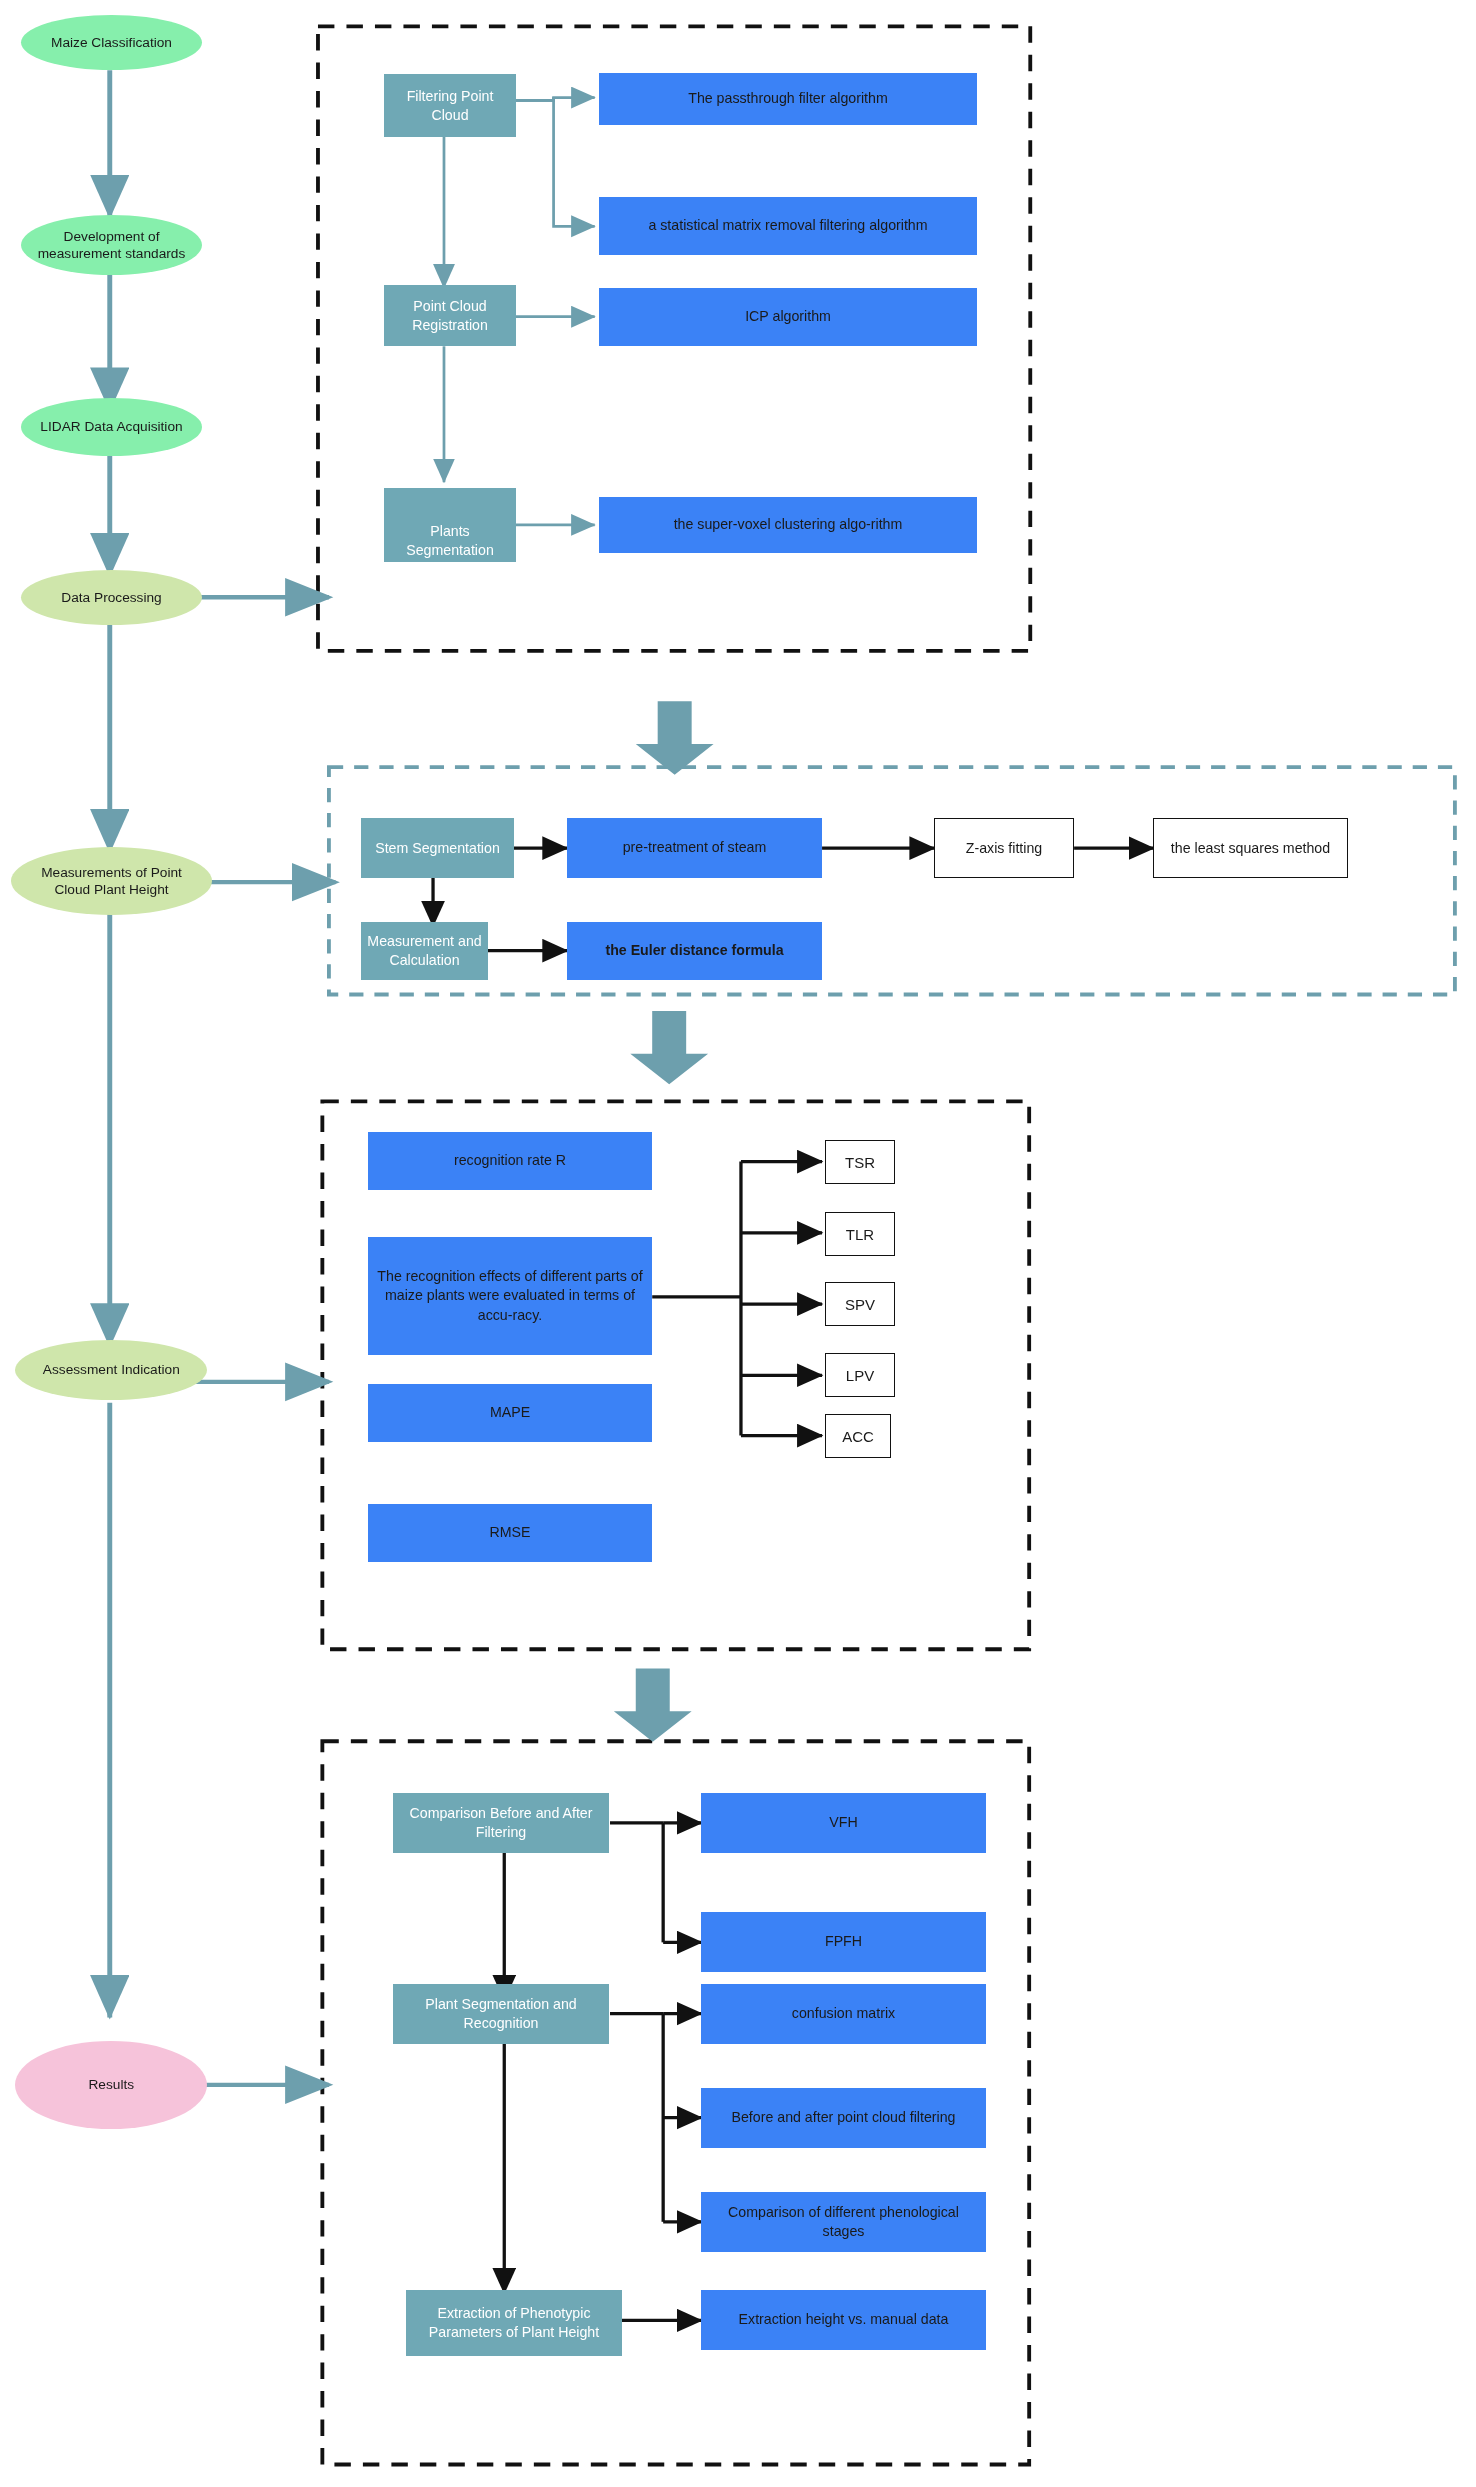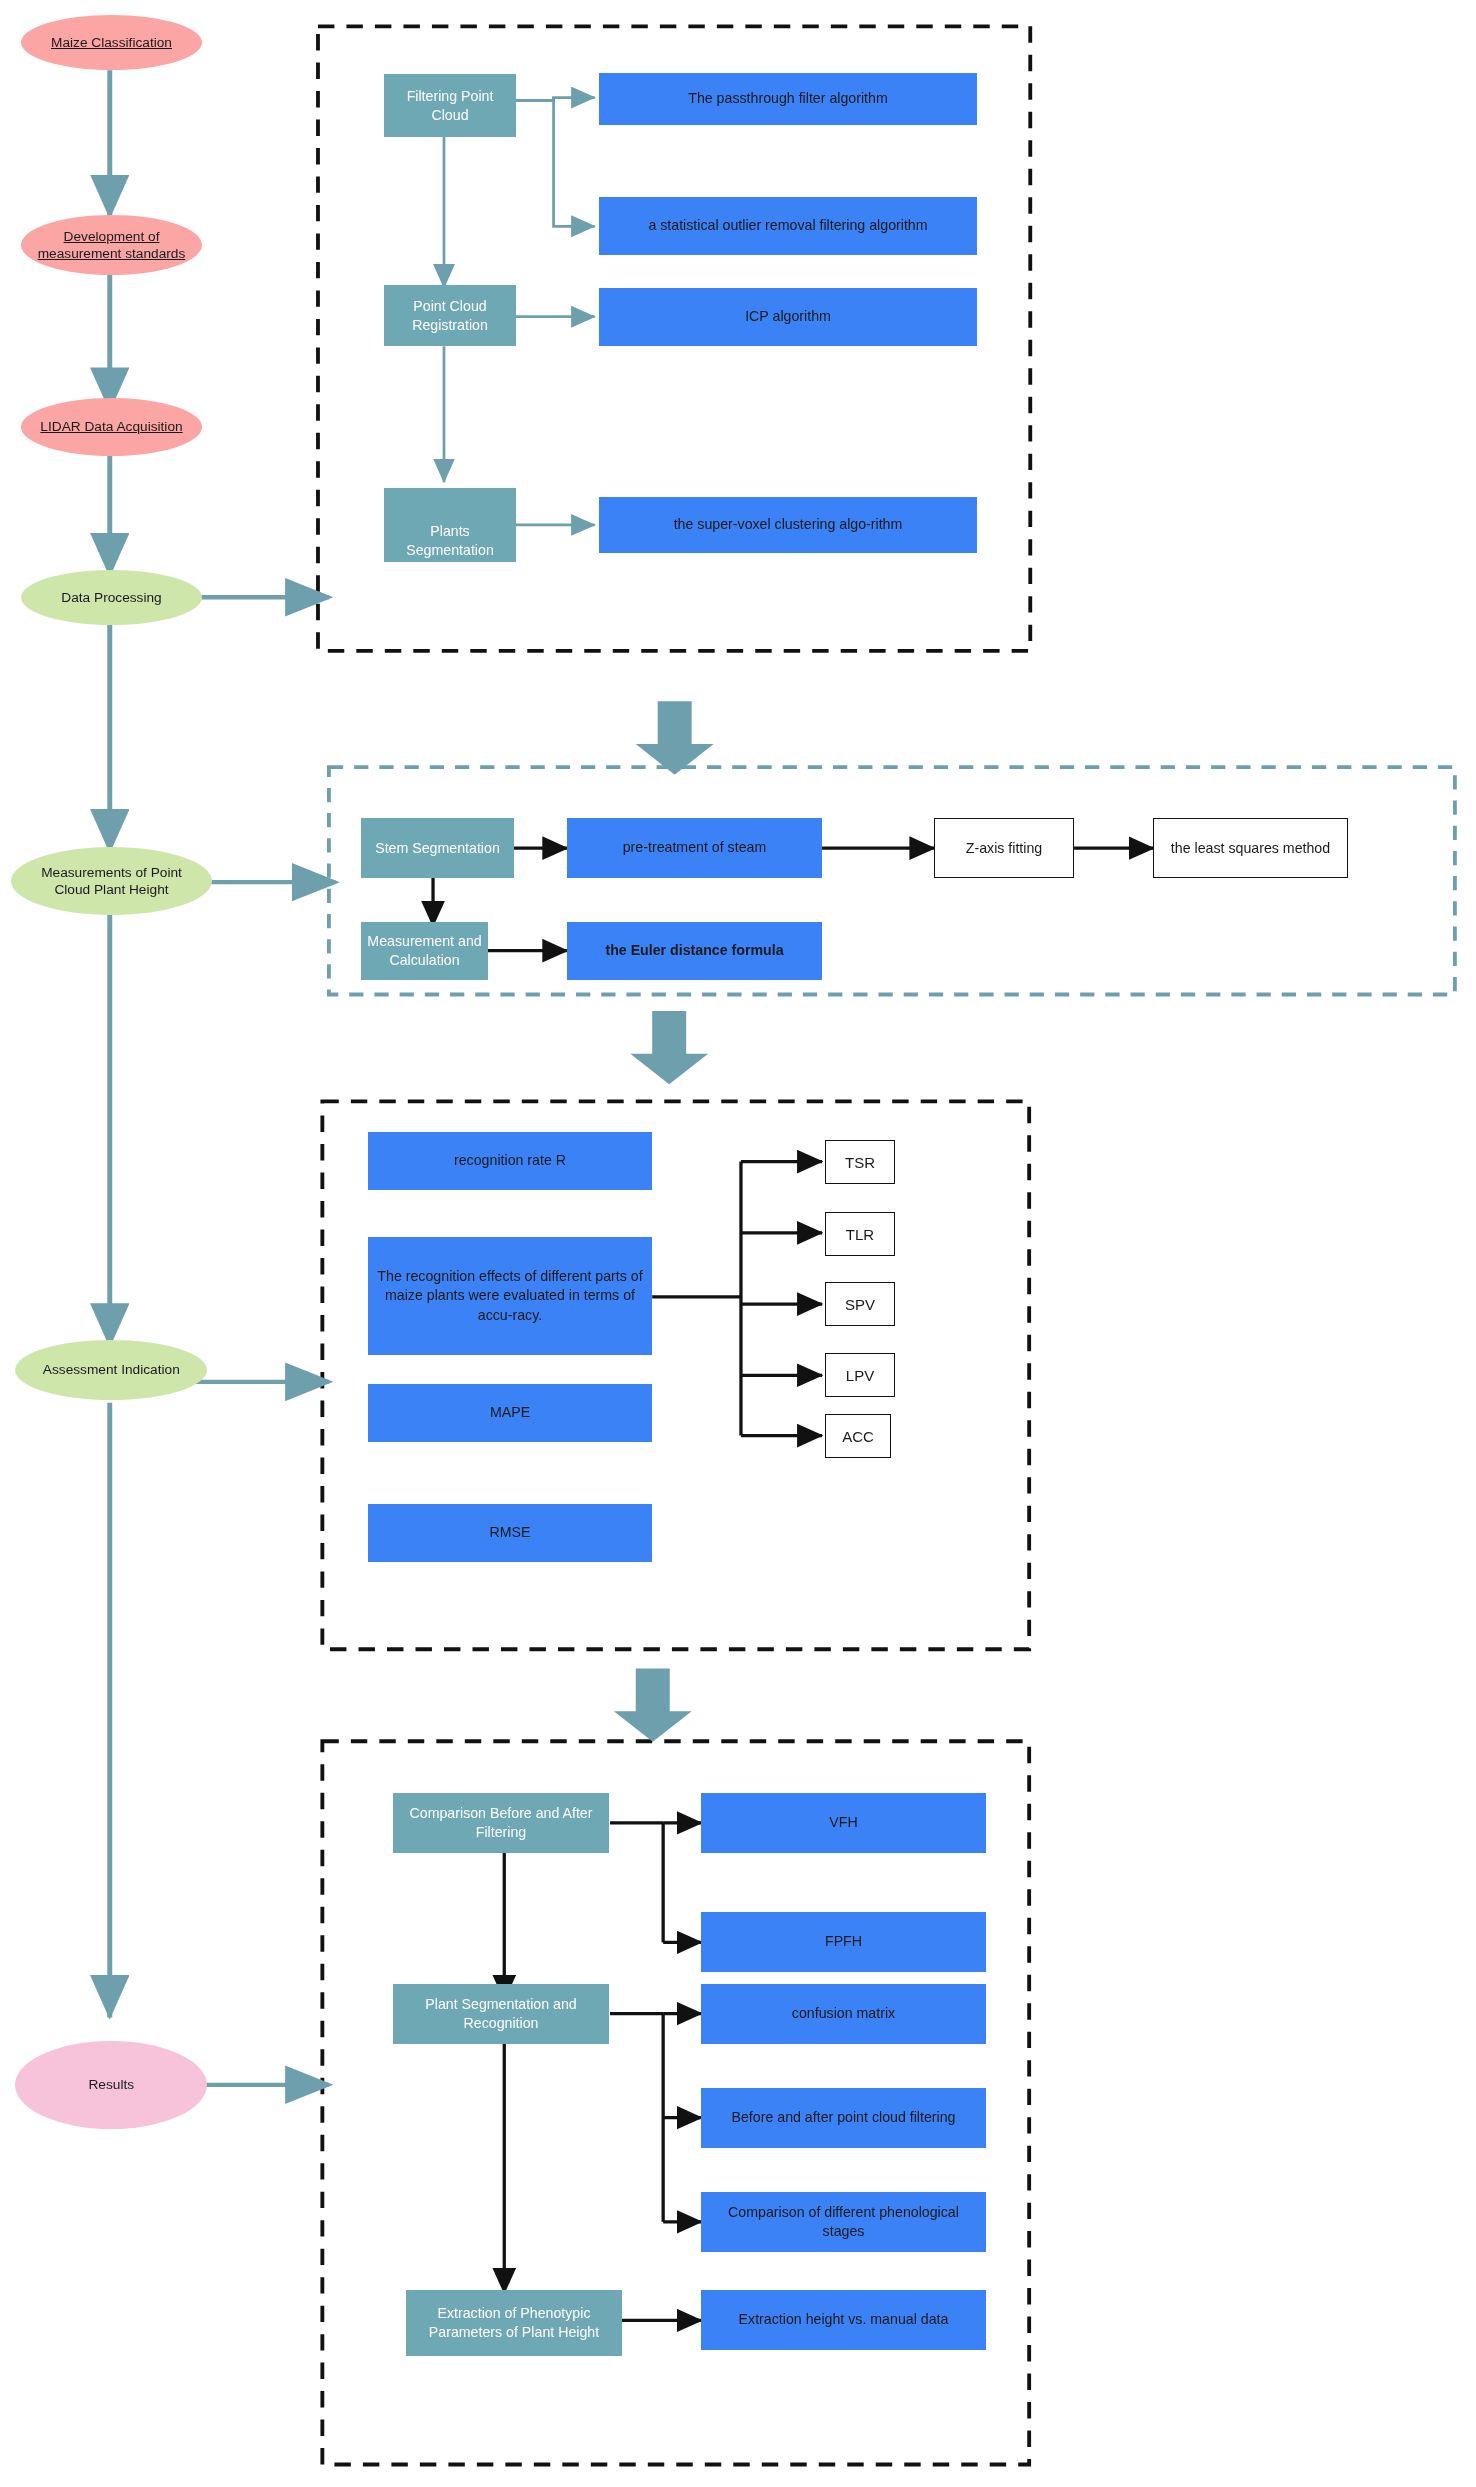--- a/index.html
+++ b/index.html
@@ -3,21 +3,21 @@
 <meta charset="utf-8">
 <style>
   html,body{margin:0;padding:0;background:#ffffff;}
   body{font-family:"Liberation Sans","DejaVu Sans",sans-serif;}
   #stage{position:relative;width:1477px;height:2487px;background:#fff;overflow:hidden;}
   #svg-layer{position:absolute;left:0;top:0;width:1477px;height:2487px;}
 
   .node{position:absolute;box-sizing:border-box;display:flex;align-items:center;justify-content:center;text-align:center;}
 
   .ellipse{border-radius:50%;color:#1a1a1a;font-size:13.7px;line-height:1.25;padding:0 14.2px;}
-  .ellipse.orange{background:#fca5a5;text-decoration:underline;}
+  .ellipse.orange{background:#86efac;}
   .ellipse.green{background:#cfe6ab;}
   .ellipse.pink{background:#f6c3da;}
 
   .teal-box{background:#6fa8b5;color:#ffffff;font-size:14.2px;line-height:1.32;padding:2.2px 5.5px;}
   .lightblue-box{background:#3b82f6;color:#1a1a1a;font-size:14.2px;line-height:1.34;padding:2.2px 8.8px;}
   .white-box{background:#ffffff;color:#1a1a1a;border:1.6px solid #121212;font-size:14.2px;line-height:1.3;padding:1.1px 3.3px;}
   .small-white-box{background:#ffffff;color:#1a1a1a;border:1.6px solid #121212;font-size:15px;}
 </style>
 </head>
 <body>
@@ -156,21 +156,21 @@
 
   <div class="node teal-box" style="left:384px;top:74px;width:132px;height:63px;">
     <span>Filtering Point Cloud</span>
   </div>
 
   <div class="node lightblue-box" style="left:599px;top:73px;width:378px;height:52px;">
     <span>The passthrough filter algorithm</span>
   </div>
 
   <div class="node lightblue-box" style="left:599px;top:197px;width:378px;height:58px;">
-    <span>a statistical outlier removal filtering algorithm</span>
+    <span>a statistical matrix removal filtering algorithm</span>
   </div>
 
   <div class="node teal-box" style="left:384px;top:285px;width:132px;height:61px;">
     <span>Point Cloud Registration</span>
   </div>
 
   <div class="node lightblue-box" style="left:599px;top:288px;width:378px;height:58px;">
     <span>ICP algorithm</span>
   </div>
 

